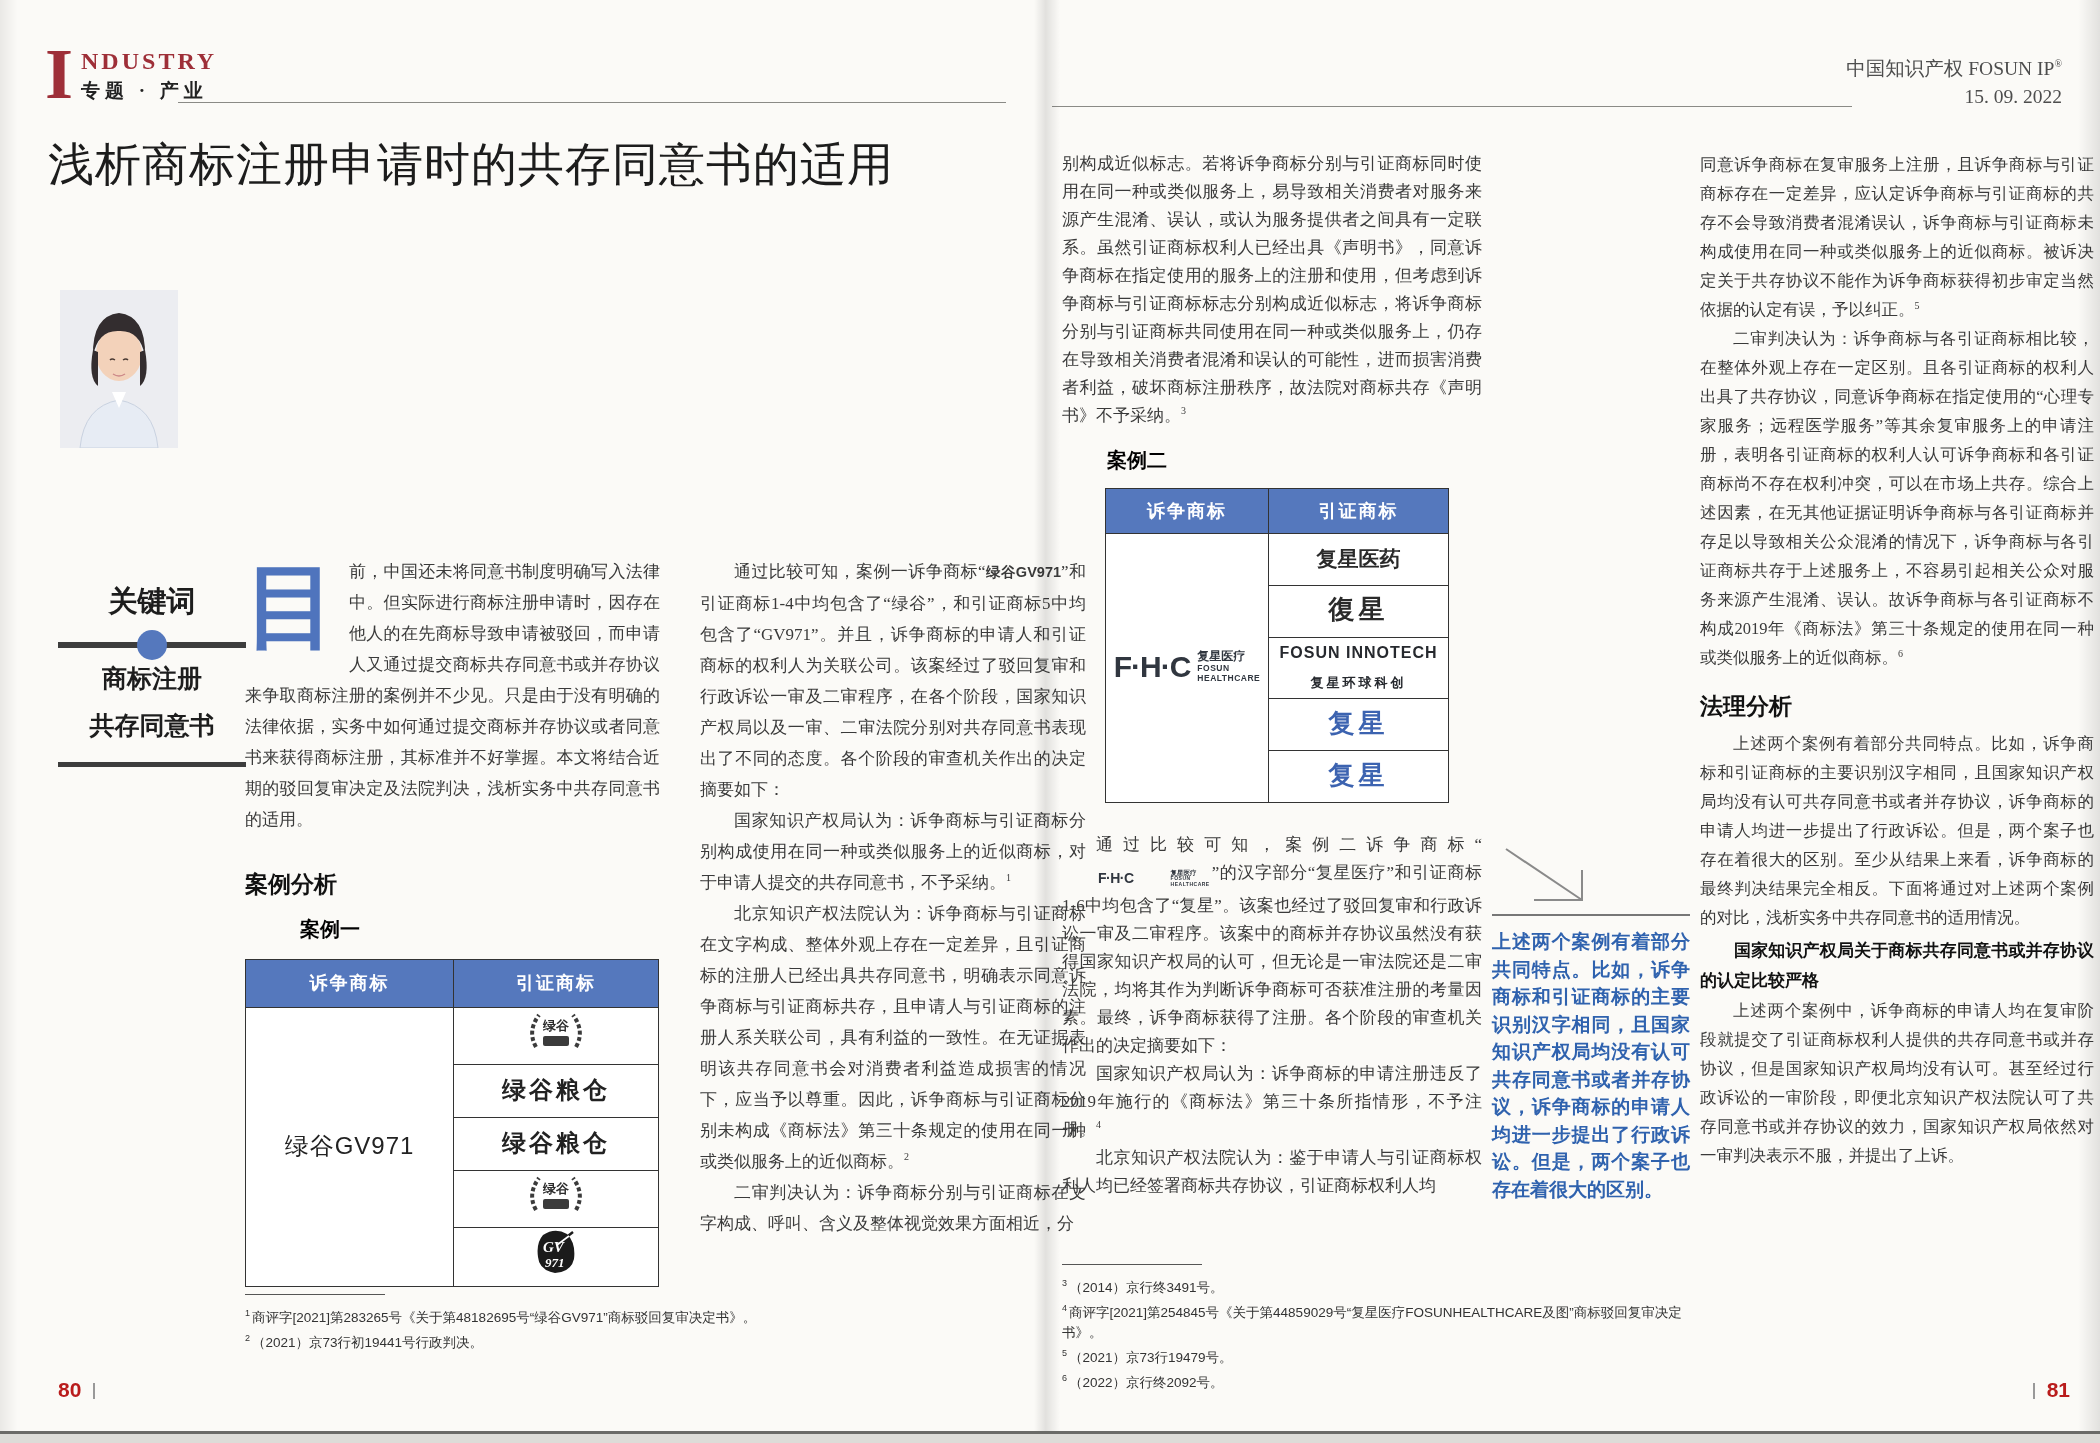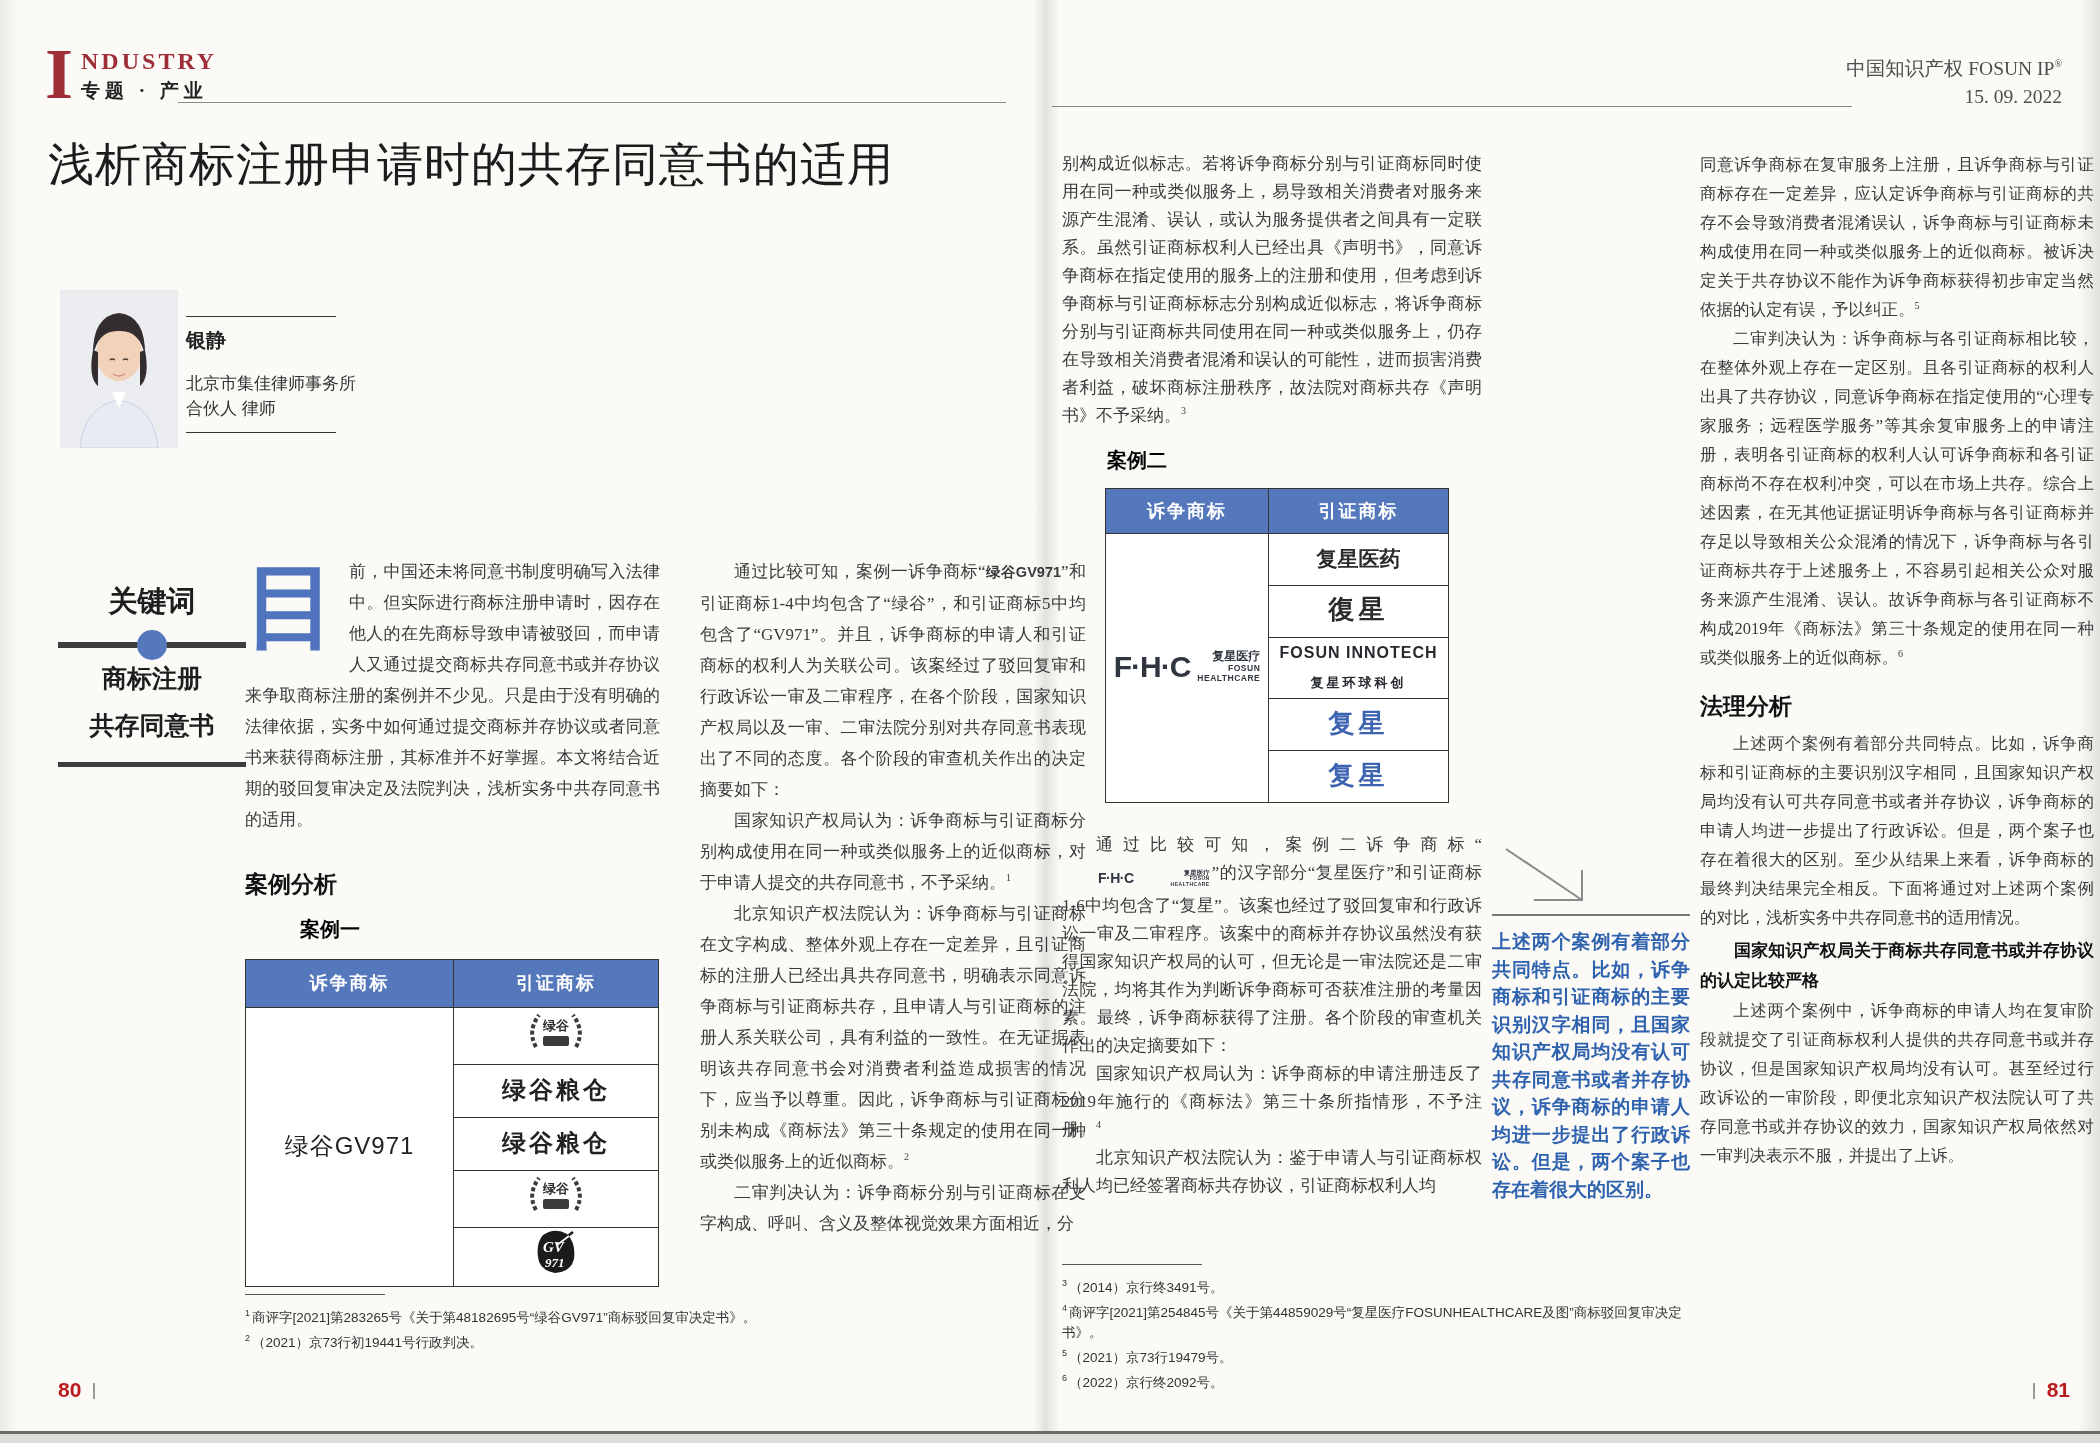--- a/index.html
+++ b/index.html
@@ -64,21 +64,21 @@
   .mark-cal{font-size:24px;font-weight:bold;letter-spacing:3px;color:#222;}
   .mark-dark{font-size:21px;font-weight:bold;color:#2a2a2a;font-family:"Liberation Sans","DejaVu Sans",sans-serif;}
   .mark-dark-big{font-size:26px;font-weight:bold;color:#2a2a2a;letter-spacing:4px;}
   .mark-blue{font-size:26px;font-weight:bold;color:#3c63b0;letter-spacing:4px;font-family:"Liberation Sans","DejaVu Sans",sans-serif;}
   .mark-en1{font-size:16px;font-weight:bold;color:#26292e;font-family:"Liberation Sans","DejaVu Sans",sans-serif;letter-spacing:1px;}
   .mark-en2{font-size:13px;font-weight:bold;color:#26292e;letter-spacing:3px;margin-top:2px;}
 
   
   .fhc-logo{display:inline-flex;align-items:center;gap:7px;}
   .fhc-letters{font-family:"Liberation Sans","DejaVu Sans",sans-serif;font-weight:900;font-size:30px;color:#30363f;letter-spacing:-1px;}
-  .fhc-stack{display:flex;flex-direction:column;align-items:flex-end;line-height:1.15;text-align:left;}
+  .fhc-stack{display:flex;flex-direction:column;align-items:flex-start;line-height:1.15;text-align:left;}
   .fhc-cn{font-size:12px;font-weight:bold;color:#30363f;}
   .fhc-en{font-size:8.5px;font-weight:bold;color:#30363f;letter-spacing:0.5px;font-family:"Liberation Sans","DejaVu Sans",sans-serif;}
   .fhc-inline{display:inline-flex;align-items:center;gap:3px;vertical-align:-5px;margin:0 2px;}
   .fhc-inline .fhc-letters{font-size:14px;letter-spacing:-0.5px;}
   .fhc-inline .fhc-cn{font-size:6.5px;}
   .fhc-inline .fhc-en{font-size:5px;}
 
   
   .pq-rule{left:1492px;top:914px;width:198px;border-top:2px solid #777;}
   .pullquote{left:1492px;top:928px;width:198px;font-size:19px;line-height:27.5px;font-weight:bold;color:#2f62ae;
@@ -124,27 +124,20 @@
       <path d="M52 102 L59 118 L66 102 Z" fill="#fff"></path>
       <ellipse cx="59" cy="64" rx="23" ry="27" fill="#f3d2ba"></ellipse>
       <path d="M33 66 Q32 26 59 23 Q86 26 85 66 Q80 40 59 41 Q38 40 33 66 Z" fill="#332d2f"></path>
       <path d="M33 60 Q28 88 38 96 L38 62 Z" fill="#332d2f"></path>
       <path d="M85 60 Q90 88 80 96 L80 62 Z" fill="#332d2f"></path>
       <path d="M50 70 Q52 68 55 70 M63 70 Q66 68 68 70" stroke="#4a3a33" stroke-width="1.5" fill="none"></path>
       <path d="M53 84 Q59 88 65 84" stroke="#c88" stroke-width="1.5" fill="none"></path>
     </svg>
   </div>
 
-  <div class="abs author-info sans">
-    <div class="a-line"></div>
-    <div class="a-name">银静</div>
-    <div class="a-org">北京市集佳律师事务所</div>
-    <div class="a-role">合伙人 律师</div>
-    <div class="a-line2"></div>
-  </div>
 
   <div class="abs kw">
     <div class="kw-label">关键词</div>
     <div class="kw-line">
         <span class="kw-dot"></span>
       </div>
     <div class="kw-item">商标注册</div>
     <div class="kw-item">共存同意书</div>
     <div class="kw-bot"></div>
   </div>

